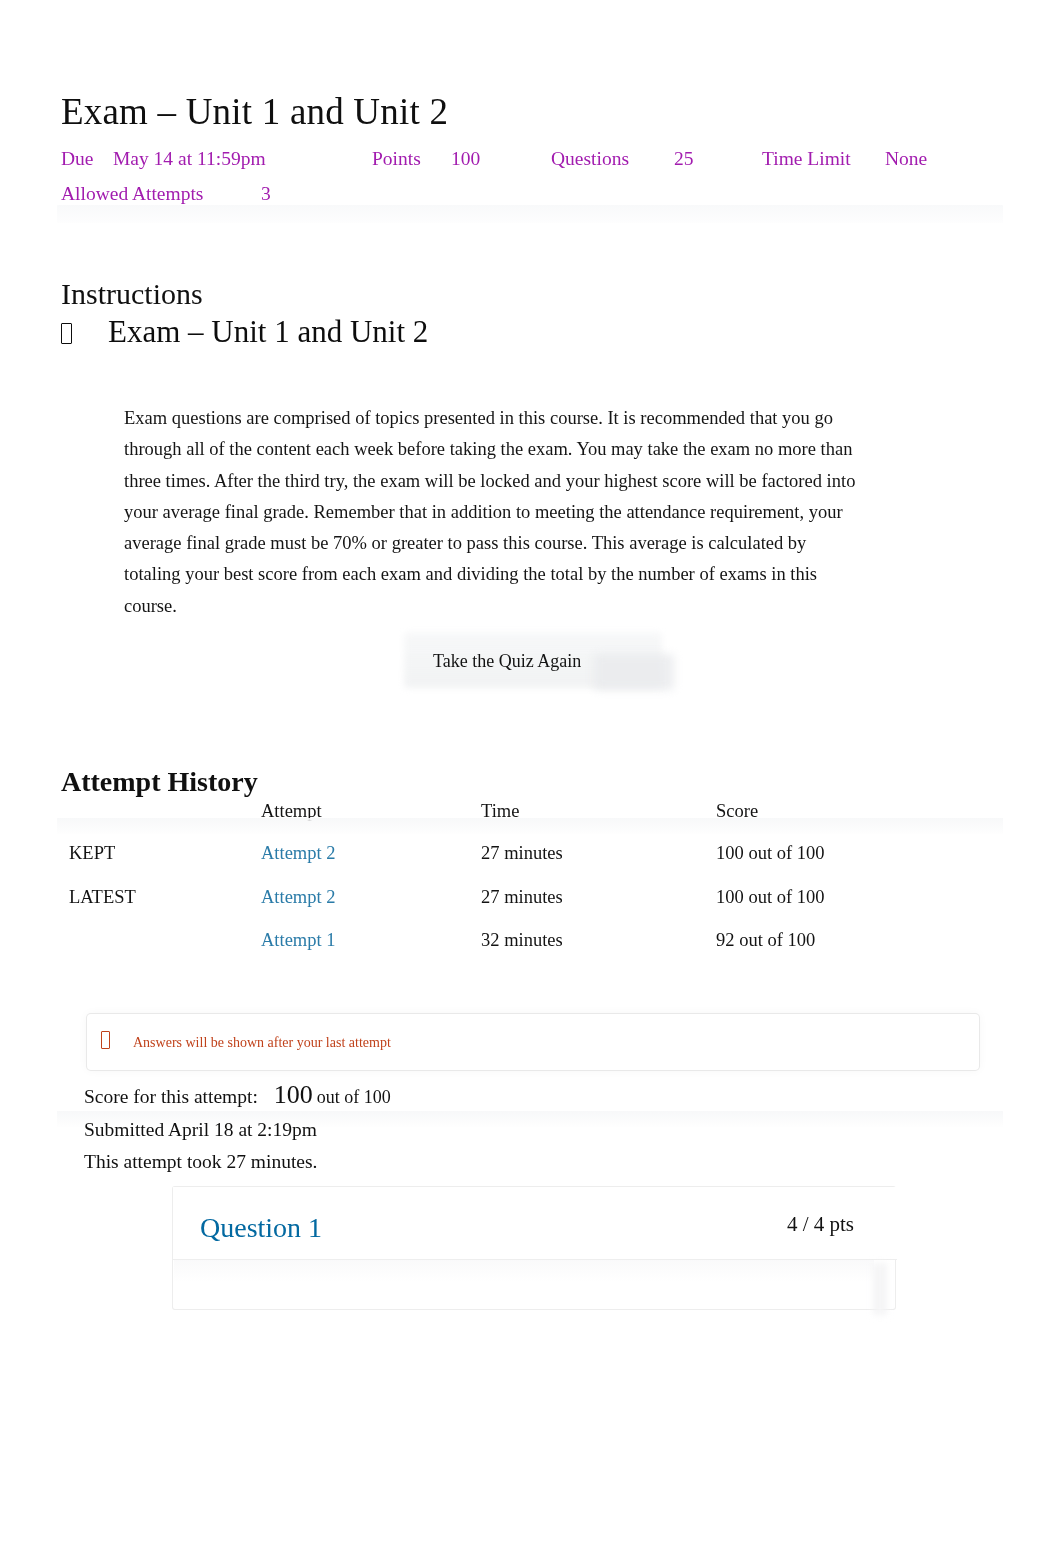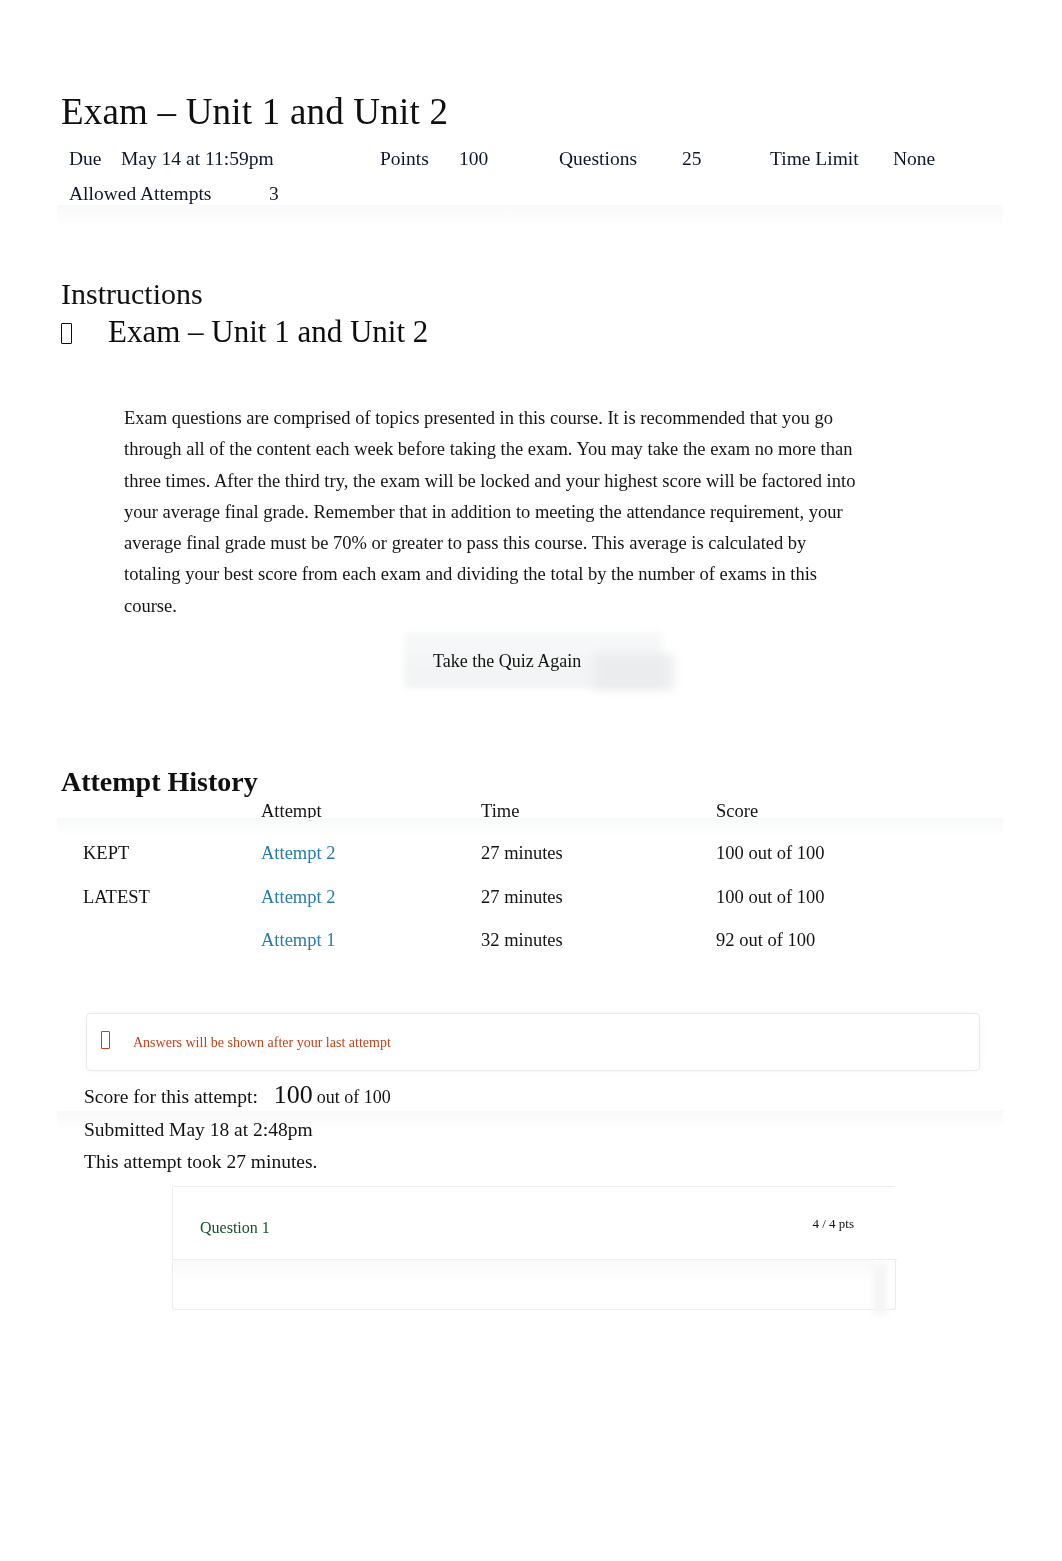--- a/index.html
+++ b/index.html
@@ -32,26 +32,26 @@
     line-height: 46px;
     font-weight: normal;
     letter-spacing: 0.2px;
     color: #0f0f0f;
     white-space: nowrap;
   }
 
   
   .meta {
     position: absolute;
-    left: 61px;
+    left: 53px;
     top: 141px;
     width: 940px;
     font-size: 19.5px;
     line-height: 35px;
-    color: #0f172a;
+    color: #a21caf;
   }
   .meta-row {
     position: relative;
     height: 35px;
     white-space: nowrap;
   }
   .meta-cell {
     position: absolute;
     top: 0;
     white-space: nowrap;
@@ -182,21 +182,21 @@
     height: 43.5px;
     white-space: nowrap;
   }
   .ah-row.header-row { height: 40px; }
   .ah-cell {
     position: absolute;
     top: 2px;
     white-space: nowrap;
     line-height: 26px;
   }
-  .c-kept    { left: 8px; margin-left: 14px; }
+  .c-kept    { left: 8px; }
   .c-attempt { left: 200px; }
   .c-time    { left: 420px; }
   .c-score   { left: 655px; }
 
   .ah-row.header-row .ah-cell { top: 0px; text-align: right; }
 
   .band {
     position: absolute;
     left: -4px;
     width: 946px;
@@ -287,30 +287,30 @@
     top: 0;
     width: 724px;
     height: 72px;
     background: #ffffff;
     border-bottom: 1px solid rgba(236,236,236,0.9);
   }
   .qbox-title {
     position: absolute;
     left: 27px;
     top: 26px;
-    font-size: 16px;
+    font-size: 28px;
     line-height: 30px;
-    color: #14532d;
+    color: #0369a1;
     white-space: nowrap;
   }
   .qbox-pts {
     position: absolute;
     right: 43px;
     top: 24px;
-    font-size: 13px;
+    font-size: 21px;
     line-height: 26px;
     color: #121212;
     white-space: nowrap;
   }
   .qbox-shadow {
     position: absolute;
     left: 700px;
     top: 76px;
     width: 14px;
     height: 52px;
@@ -412,21 +412,21 @@
   <div class="notice">
     <div class="notice-inner">
       <span class="tofu"></span><span>Answers will be shown after your last attempt</span>
     </div>
   </div>
 
   <div class="score-block">
     <div class="score-line">
       <span>Score for this attempt:</span><span class="score-big">100</span><span class="score-small">out of 100</span>
     </div>
-    <div class="score-line">Submitted May 18 at 2:48pm</div>
+    <div class="score-line">Submitted April 18 at 2:19pm</div>
     <div class="score-line">This attempt took 27 minutes.</div>
   </div>
 
   <div class="qbox">
     <div class="qbox-head">
       <span class="qbox-title">Question 1</span>
       <span class="qbox-pts">4 / 4 pts</span>
     </div>
     <div class="qbox-body-band"></div>
     <div class="qbox-shadow"></div>

